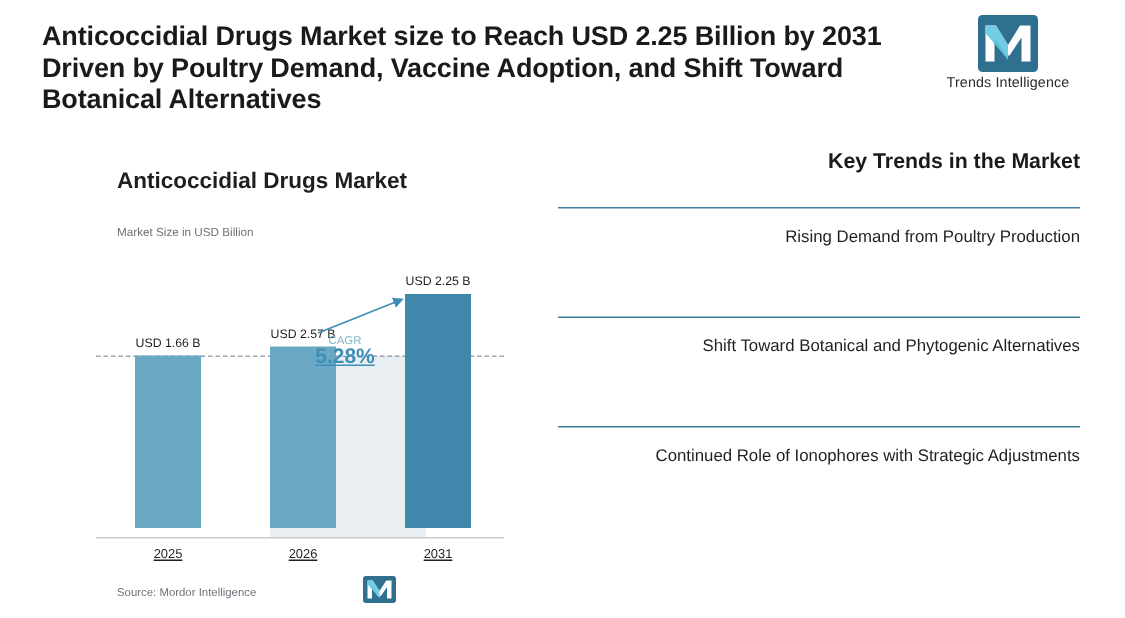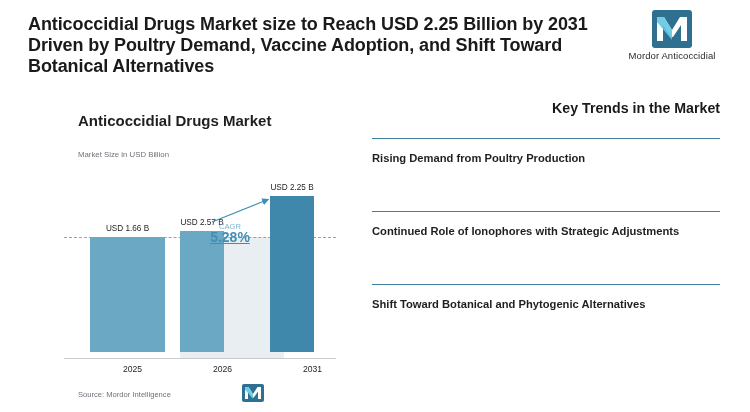--- a/index.html
+++ b/index.html
@@ -151,22 +151,23 @@
     position: absolute;
     left: 0;
     top: 252px;
     width: 280px;
     height: 16px;
   }
   .x-label {
     position: absolute;
     font-size: 8.6px;
     color: #1f1f1f;
-    text-align: right;
+    text-align: center;
     width: 60px;
+    text-decoration: underline;
   }
 
   .source {
     position: absolute;
     left: 18px;
     top: 278px;
     font-size: 7.6px;
     color: #6d7278;
   }
   .source-logo {
@@ -193,52 +194,53 @@
   }
   .trend-item {
     position: relative;
     padding-top: 11px;
     border-top: 1.3px solid #3f7f9c;
     margin-bottom: 44px;
   }
   .trend-item:last-child { margin-bottom: 0; }
   .trend-text {
     font-size: 11.2px;
-    font-weight: bold;
+    font-weight: normal;
     color: #1f1f1f;
     line-height: 17px;
+    text-align: right;
   }
 </style>
 </head>
 <body>
 
 <div class="header">
   <div class="headline">Anticoccidial Drugs Market size to Reach USD 2.25 Billion by 2031 Driven by Poultry Demand, Vaccine Adoption, and Shift Toward Botanical Alternatives</div>
 
   <div class="logo-wrap">
     <svg class="logo-mark" viewBox="0 0 40 38">
       <rect x="0" y="0" width="40" height="38" rx="3" fill="#2f6f8f"></rect>
       <polygon points="5,31 5,7 12,7 20,20 28,7 35,7 35,31 29,31 29,15 21,27 19,27 11,15 11,31" fill="#ffffff"></polygon>
       <polygon points="5,7 12,7 20,20 20,30 5,12" fill="#63c6e0" opacity="0.9"></polygon>
     </svg>
-    <div class="logo-text">Mordor Anticoccidial</div>
+    <div class="logo-text">Trends Intelligence</div>
   </div>
 </div>
 
 <div class="chart-panel">
   <div class="chart-title">Anticoccidial Drugs Market</div>
   <div class="chart-subtitle">Market Size in USD Billion</div>
 
   <div class="plot">
 
     <div class="ghost-bar" style="left:120px; width:104px; height:121px;"></div>
 
     <div class="dashed-line" style="top:73px;"></div>
 
-    <div class="bar" style="left:30px; height:115px;padding-left:31px;">
+    <div class="bar" style="left:30px; height:115px;">
       <div class="bar-fill" style="background:#6aa8c4;"></div>
       <div class="bar-label">USD 1.66 B</div>
     </div>
 
     <div class="bar" style="left:120px; height:121px;">
       <div class="bar-fill" style="background:#6aa8c4;"></div>
       <div class="bar-label">USD 2.57 B</div>
     </div>
 
     <div class="bar" style="left:210px; height:156px;">
@@ -277,19 +279,19 @@
 </div>
 
 <div class="trends">
   <div class="trends-title">Key Trends in the Market</div>
 
   <div class="trend-item">
     <div class="trend-text">Rising Demand from Poultry Production</div>
   </div>
 
   <div class="trend-item">
+    <div class="trend-text">Shift Toward Botanical and Phytogenic Alternatives</div>
+  </div>
+
+  <div class="trend-item">
     <div class="trend-text">Continued Role of Ionophores with Strategic Adjustments</div>
   </div>
-
-  <div class="trend-item">
-    <div class="trend-text">Shift Toward Botanical and Phytogenic Alternatives</div>
-  </div>
 </div>
 
 </body></html>

